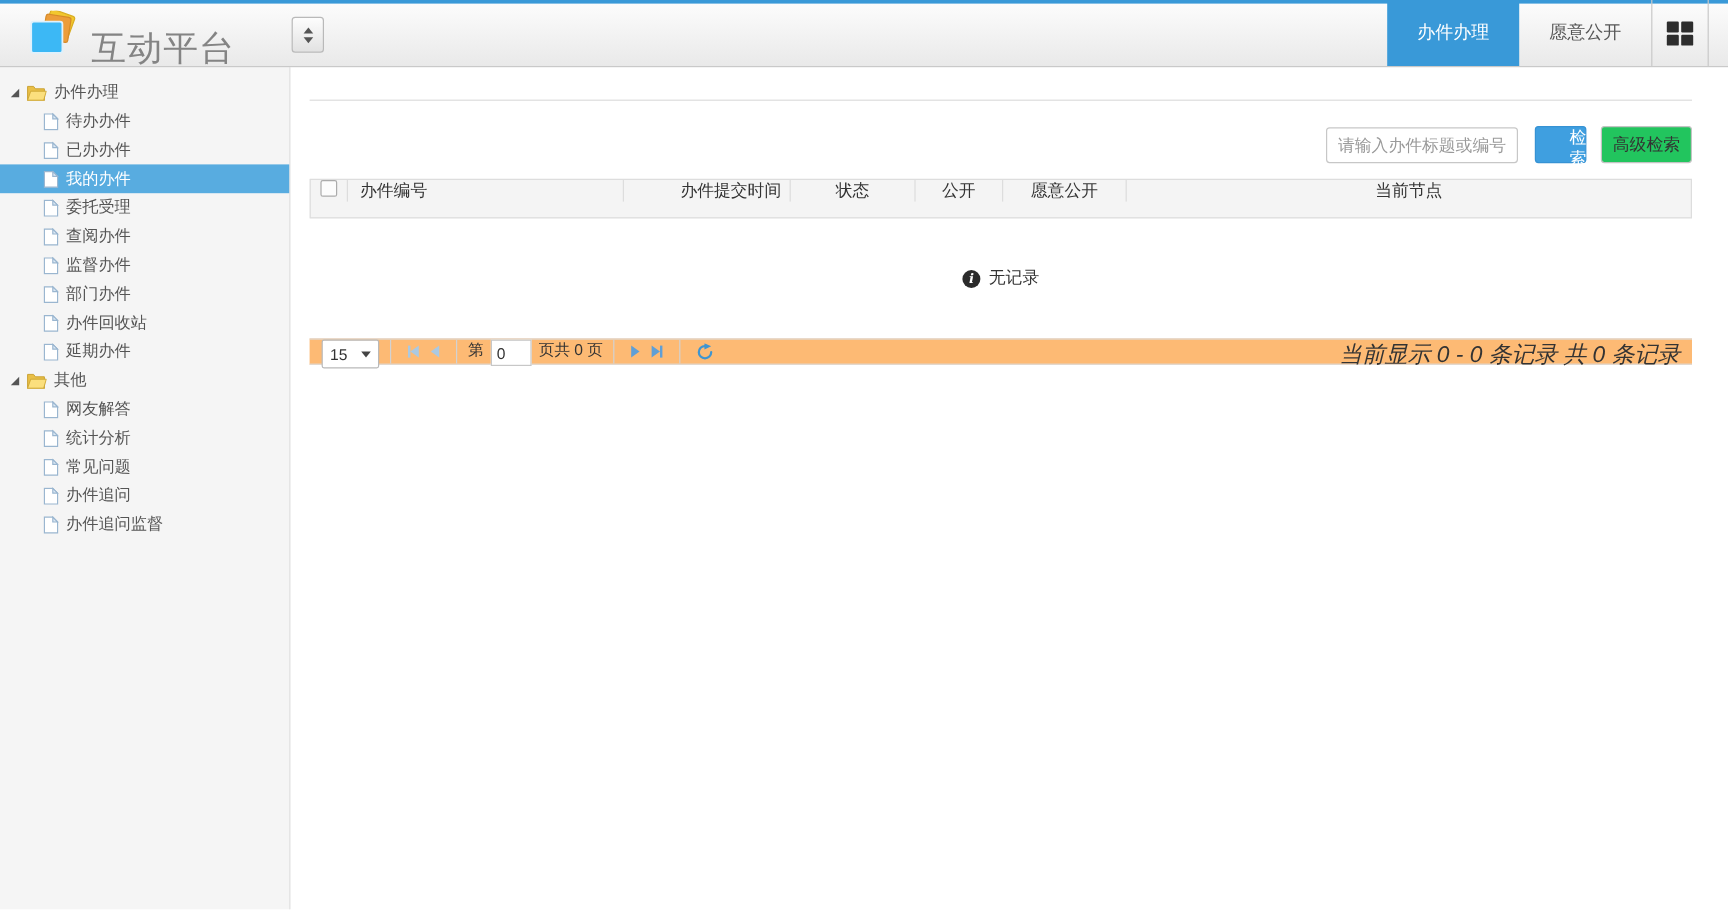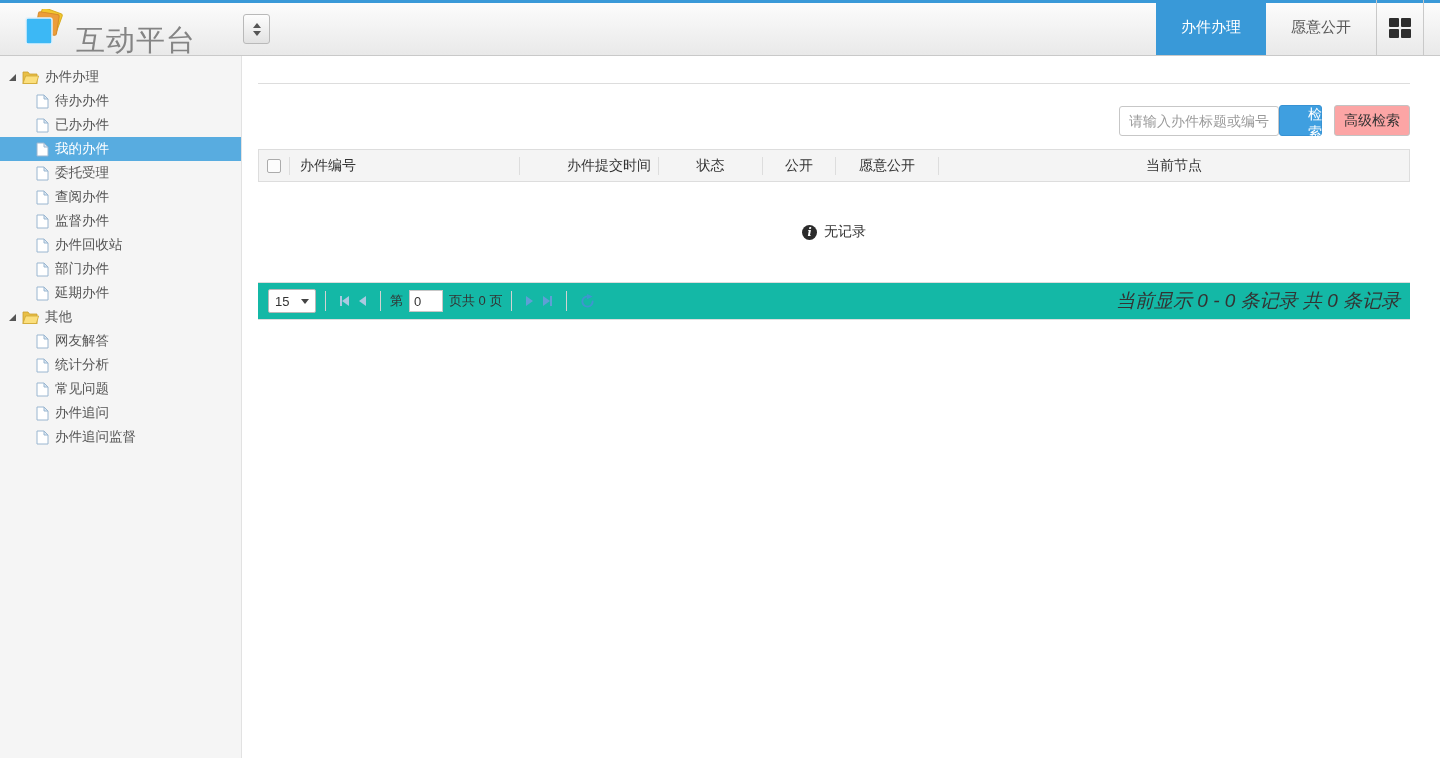--- a/index.html
+++ b/index.html
@@ -50,45 +50,45 @@
   .crumb-parent { color:#9b9b9b; cursor:pointer; }
   .crumb-current { color:#444; margin-left:4px; }
   .divider { border-bottom:1px solid #ddd; margin-top:13px; }
 
   
   .search-row { display:flex; justify-content:flex-end; align-items:center; margin-top:21px; height:31px; }
   .search-input { width:160px; height:30px; border:1px solid #c7c7c7; border-radius:3px;
     padding:0 9px; font-size:14px; color:#333; outline:none;
     font-family:"Liberation Sans","DejaVu Sans",sans-serif; }
   .search-input::placeholder { color:#9a9a9a; }
-  .btn-search { width:43px; height:31px; background:#3f9fe0; color:#fff;
+  .btn-search { margin-left:14px; width:43px; height:31px; background:#3f9fe0; color:#fff;
     border:1px solid #3692d4; border-radius:3px; font-size:14px; cursor:pointer;padding-left:28px; }
-  .btn-adv { margin-left:12px; width:76px; height:31px; background:#fca5a5; color:#333;
+  .btn-adv { margin-left:12px; width:76px; height:31px; background:#22c55e; color:#333;
     border:1px solid #c3c3c3; border-radius:3px; font-size:14px; cursor:pointer; }
 
   
   .grid-header { margin-top:13px; display:flex; height:33px; background:#f4f4f4;
-    border:1px solid #ddd; align-items:center; font-size:14px; color:#333; }
+    border:1px solid #ddd; align-items:flex-start; font-size:14px; color:#333; }
   .gh-cell { display:flex; align-items:center; border-left:1px solid #ddd; cursor:pointer; }
   .gh-cell:first-child { border-left:none; justify-content:center; cursor:default; }
   .gh-left { padding-left:10px; }
   .gh-center { justify-content:center; }
   .cb { width:14px; height:14px; border:1px solid #ababab; border-radius:2px; background:#fcfcfc; cursor:pointer; }
   .w-cb{width:30px;} .w-no{width:230px;} .w-title{width:364px;} .w-time{width:139px;padding-left:40px;}
   .w-status{width:104px;} .w-open{width:73px;} .w-willing{width:103px;} .w-node{flex:1;}
 
   
   .empty-area { height:100px; display:flex; align-items:center; justify-content:center; }
   .info-icon { width:15px; height:15px; border-radius:50%; background:#2b2b2b; color:#fff;
     font:italic bold 11px/15px "DejaVu Serif",serif; text-align:center; margin-right:7px; }
   .empty-text { font-size:14px; color:#333; }
 
   
-  .pager { height:38px; background:#14b8a6; border-top:1px solid #ddd; border-bottom:1px solid #ddd;
-    display:flex; align-items:center; padding:0 10px; font-size:13px; color:#333; }
+  .pager { height:22px; background:#fdba74; border-top:1px solid #ddd; border-bottom:1px solid #ddd;
+    display:flex; padding:0 10px; font-size:13px; color:#333; }
   .pagesize { width:48px; height:24px; background:#fff; border:1px solid #b9b9b9; border-radius:2px;
     display:flex; align-items:center; justify-content:space-between; padding:0 6px; cursor:pointer; }
   .caret-dn { width:0; height:0; border-left:4px solid transparent; border-right:4px solid transparent; border-top:5px solid #444; }
   .psep { width:1px; height:20px; background:#d2d2d2; margin:0 9px; }
   .navbtn { display:flex; align-items:center; margin:0 5px; cursor:pointer; }
   .tri-l { width:0; height:0; border-top:5px solid transparent; border-bottom:5px solid transparent; border-right:7px solid currentColor; }
   .tri-r { width:0; height:0; border-top:5px solid transparent; border-bottom:5px solid transparent; border-left:7px solid currentColor; }
   .bar-v { width:2px; height:10px; background:currentColor; }
   .nav-dis { color:#abc9e1; }
   .nav-en { color:#5f9fd6; }
@@ -186,28 +186,28 @@
           <path d="M1 1 h7 l4 4 v9 H1 z" fill="#fff" stroke="#9ab6d0"></path>
           <path d="M8 1 l4 4 h-4 z" fill="#dce9f5" stroke="#9ab6d0"></path>
         </svg>
       <span class="tree-label">监督办件</span>
     </div>
     <div class="tree-row tree-child">
       <svg class="icon-svg" width="13" height="15" viewBox="0 0 13 15">
           <path d="M1 1 h7 l4 4 v9 H1 z" fill="#fff" stroke="#9ab6d0"></path>
           <path d="M8 1 l4 4 h-4 z" fill="#dce9f5" stroke="#9ab6d0"></path>
         </svg>
+      <span class="tree-label">部门办件</span>
+    </div>
+    <div class="tree-row tree-child">
+      <svg class="icon-svg" width="13" height="15" viewBox="0 0 13 15">
+          <path d="M1 1 h7 l4 4 v9 H1 z" fill="#fff" stroke="#9ab6d0"></path>
+          <path d="M8 1 l4 4 h-4 z" fill="#dce9f5" stroke="#9ab6d0"></path>
+        </svg>
       <span class="tree-label">办件回收站</span>
-    </div>
-    <div class="tree-row tree-child">
-      <svg class="icon-svg" width="13" height="15" viewBox="0 0 13 15">
-          <path d="M1 1 h7 l4 4 v9 H1 z" fill="#fff" stroke="#9ab6d0"></path>
-          <path d="M8 1 l4 4 h-4 z" fill="#dce9f5" stroke="#9ab6d0"></path>
-        </svg>
-      <span class="tree-label">部门办件</span>
     </div>
     <div class="tree-row tree-child">
       <svg class="icon-svg" width="13" height="15" viewBox="0 0 13 15">
           <path d="M1 1 h7 l4 4 v9 H1 z" fill="#fff" stroke="#9ab6d0"></path>
           <path d="M8 1 l4 4 h-4 z" fill="#dce9f5" stroke="#9ab6d0"></path>
         </svg>
       <span class="tree-label">延期办件</span>
     </div>
 
     <div class="tree-row tree-root">

